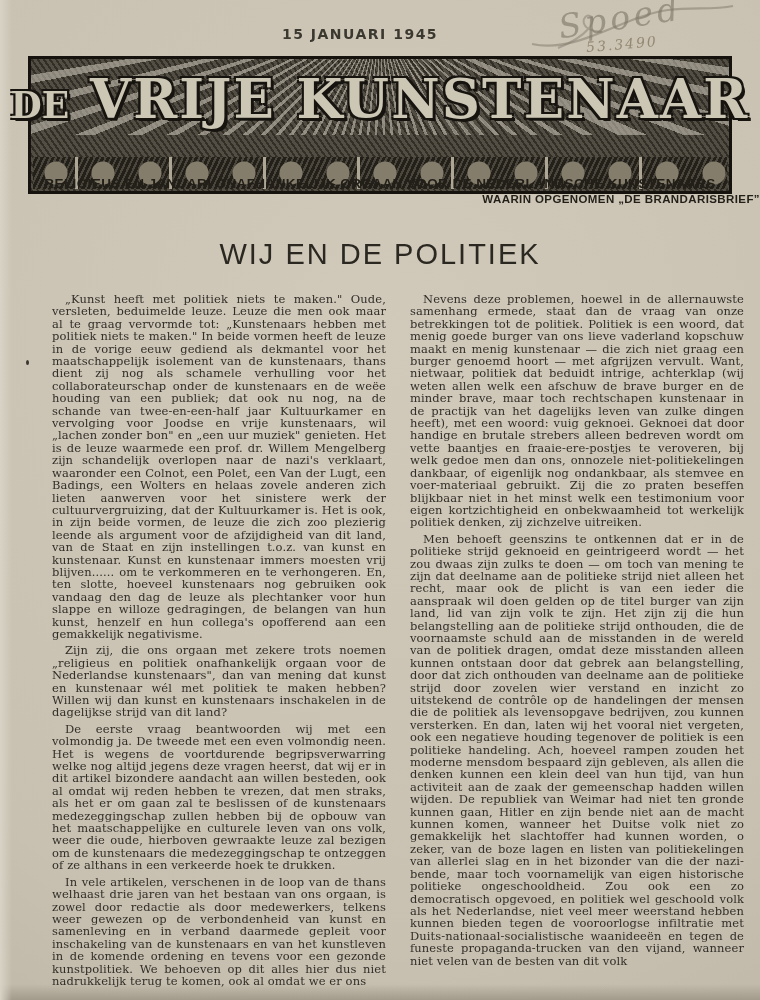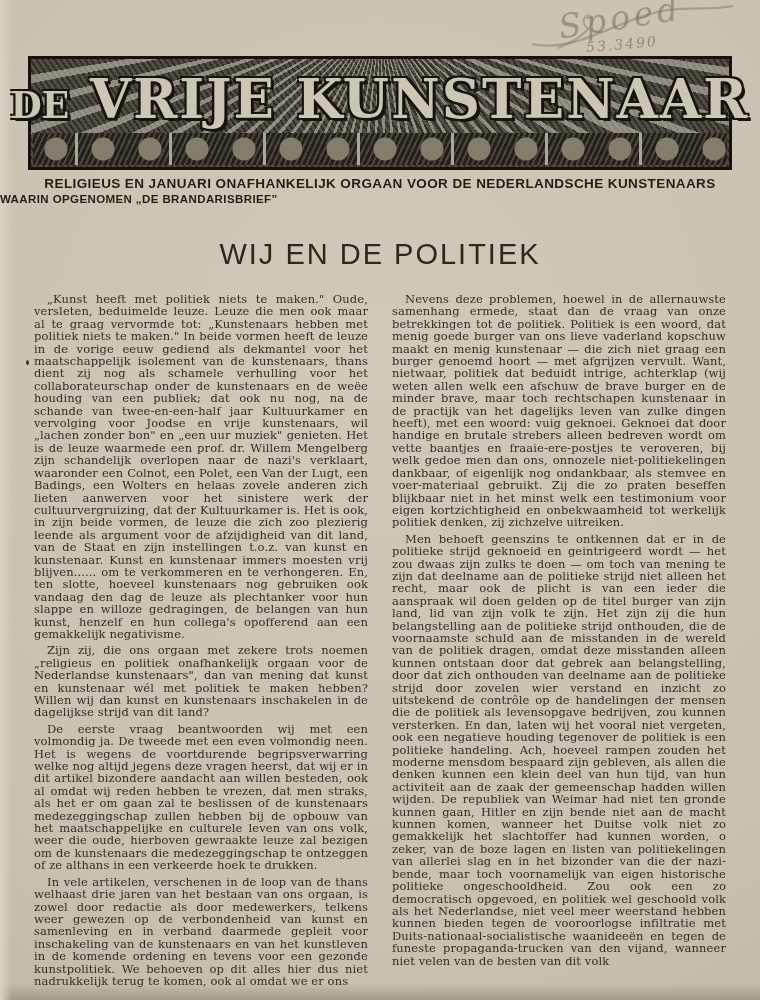--- a/index.html
+++ b/index.html
@@ -26,21 +26,21 @@
     font-family:"DejaVu Serif", serif;font-style:italic;font-size:14px;
     color:rgba(134,120,96,.8);transform:rotate(-5deg);letter-spacing:2px;
   }
   .date{
     position:absolute;top:26px;left:0;right:40px;text-align:center;
     font-family:"DejaVu Sans", sans-serif;font-weight:bold;font-size:14px;
     letter-spacing:1.5px;color:#3b3830;
   }
   
   .masthead{
-    position:absolute;left:28px;top:56px;width:704px;height:114px;
+    position:absolute;left:28px;top:56px;width:704px;height:138px;
     background-color:#534e44;
     background-image:repeating-linear-gradient(55deg, rgba(24,21,16,.55) 0 2px, rgba(0,0,0,0) 2px 5px);
     border:3px solid #16130e;box-sizing:border-box;
   }
   .m-rays{
     position:absolute;left:0;right:0;top:0;height:76px;
     background:repeating-conic-gradient(from 115deg at 50% -55%, rgba(207,201,187,.55) 0deg 1.3deg, rgba(0,0,0,0) 1.3deg 3.9deg);
   }
   .m-title{
     position:absolute;left:0;right:0;top:8px;height:70px;
@@ -60,31 +60,31 @@
       radial-gradient(circle at 23px 16px, #847d6b 0 11px, rgba(0,0,0,0) 12px),
       repeating-linear-gradient(115deg, rgba(151,144,128,.35) 0 2px, rgba(0,0,0,0) 2px 5px);
     background-size:94px 100%,47px 100%,auto;
   }
   .subtitle1{
     position:absolute;top:176px;left:0;right:0;text-align:center;
     font-family:"Liberation Sans", sans-serif;font-weight:700;font-size:13.5px;
     letter-spacing:.4px;color:#221f19;
   }
   .subtitle2{
-    position:absolute;top:193px;left:0;right:0;text-align:left;
+    position:absolute;top:193px;left:0;right:0;text-align:right;
     font-family:"Liberation Sans", sans-serif;font-weight:700;font-size:11.5px;
     letter-spacing:.4px;color:#221f19;
   }
   .article-title{
     position:absolute;top:238px;left:0;right:0;text-align:center;
     font-family:Liberation Sans, sans-serif;font-weight:normal;font-size:29px;
     letter-spacing:2px;color:#2b2822;
   }
   .columns{
-    position:absolute;top:293px;left:34px;width:692px;height:704px;
+    position:absolute;top:293px;left:52px;width:692px;height:704px;
     display:flex;gap:24px;overflow:hidden;
   }
   .col{flex:1 1 0;min-width:0;}
   .col p{
     margin:0 0 4px 0;
     font-size:11.5px;line-height:12.4px;letter-spacing:.1px;
     text-align:justify;text-indent:13px;color:#312e28;
   }
   .col p.cont{text-indent:0;}
   .speck{position:absolute;left:26px;top:360px;width:3px;height:5px;background:#3a362e;border-radius:50%;}
@@ -96,20 +96,21 @@
 
   <div class="handwriting">
     <svg class="hw-swoosh" width="220" height="70" viewBox="0 0 220 70">
       <path d="M4 48 C 50 58, 95 20, 140 14 C 165 11, 185 14, 205 10" stroke="rgba(125,118,104,.5)" stroke-width="2.2" fill="none"></path>
       <path d="M30 52 C 60 40, 70 24, 62 20 C 55 17, 48 34, 74 36" stroke="rgba(125,118,104,.45)" stroke-width="2" fill="none"></path>
     </svg>
     <div class="hw-word">Spoed</div>
     <div class="hw-number">53.3490</div>
   </div>
 
+  <div class="date">15 JANUARI 1945</div>
 
   <div class="masthead">
     <div class="m-rays"></div>
     <div class="m-title"><span class="de">DE</span> <span>VRIJE KUNSTENAAR</span></div>
     <div class="m-skyline"></div>
   </div>
 
   <div class="subtitle1">RELIGIEUS EN JANUARI ONAFHANKELIJK ORGAAN VOOR DE NEDERLANDSCHE KUNSTENAARS</div>
   <div class="subtitle2">WAARIN OPGENOMEN „DE BRANDARISBRIEF”</div>
 

